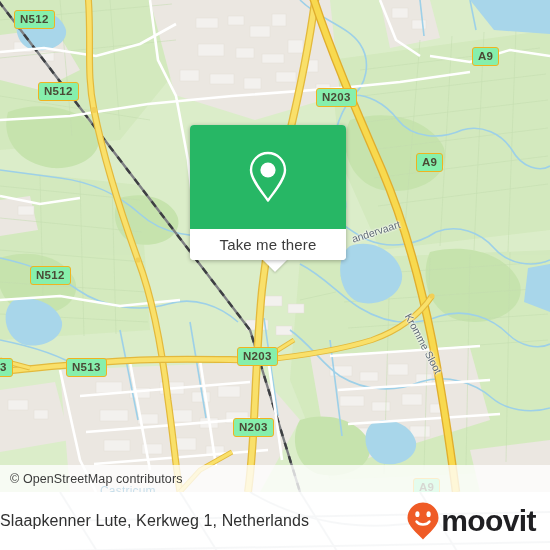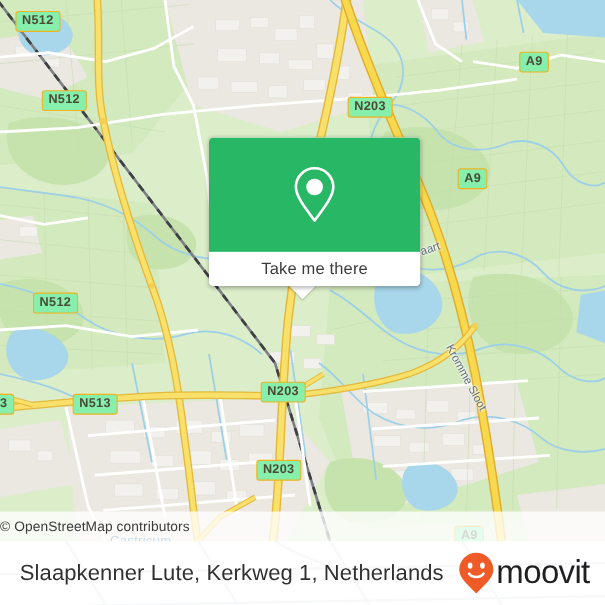--- a/index.html
+++ b/index.html
@@ -54,30 +54,31 @@
 
   
   .attribution {
     position: absolute;
     left: 0; top: 465px;
     width: 550px; height: 27px;
     background: rgba(255,255,255,0.78);
     display: flex; align-items: center;
   }
   .attribution span {
+    padding-left: 10px;
     font-size: 12.5px;
     color: #3b3b3b;
     letter-spacing: .1px;
   }
 
   
   .card {
     position: absolute;
     left: 190px; top: 125px;
-    width: 192px; height: 135px;
+    width: 156px; height: 135px;
     border-radius: 4px;
     box-shadow: 0 1px 4px rgba(0,0,0,0.30);
     overflow: hidden;
     background: #ffffff;
   }
   .card-top {
     height: 104px;
     background: #27b765;
     display: flex; align-items: center; justify-content: center;
   }
@@ -110,35 +111,34 @@
     background: #ffffff;
     display: flex; align-items: center;
     overflow: hidden;
   }
   .footer-watermark {
     position: absolute; left: 0; top: -470px;
     opacity: .08;
   }
   .footer-title {
     position: relative;
-    padding-left: 18px;
-    font-size: 20px;
+    font-size: 16px;
     color: #303030;
     letter-spacing: .1px;
     white-space: nowrap;
   }
   .brand {
     position: absolute;
     right: 14px; top: 50%;
     transform: translateY(-50%);
     display: flex; align-items: center; gap: 1px;
   }
   .brand-name {
     font-size: 30px;
-    font-weight: normal;
+    font-weight: bold;
     color: #1f1f22;
     letter-spacing: -.6px;
     line-height: 1;
   }
 </style>
 </head>
 <body>
 
 <div id="app">
 

